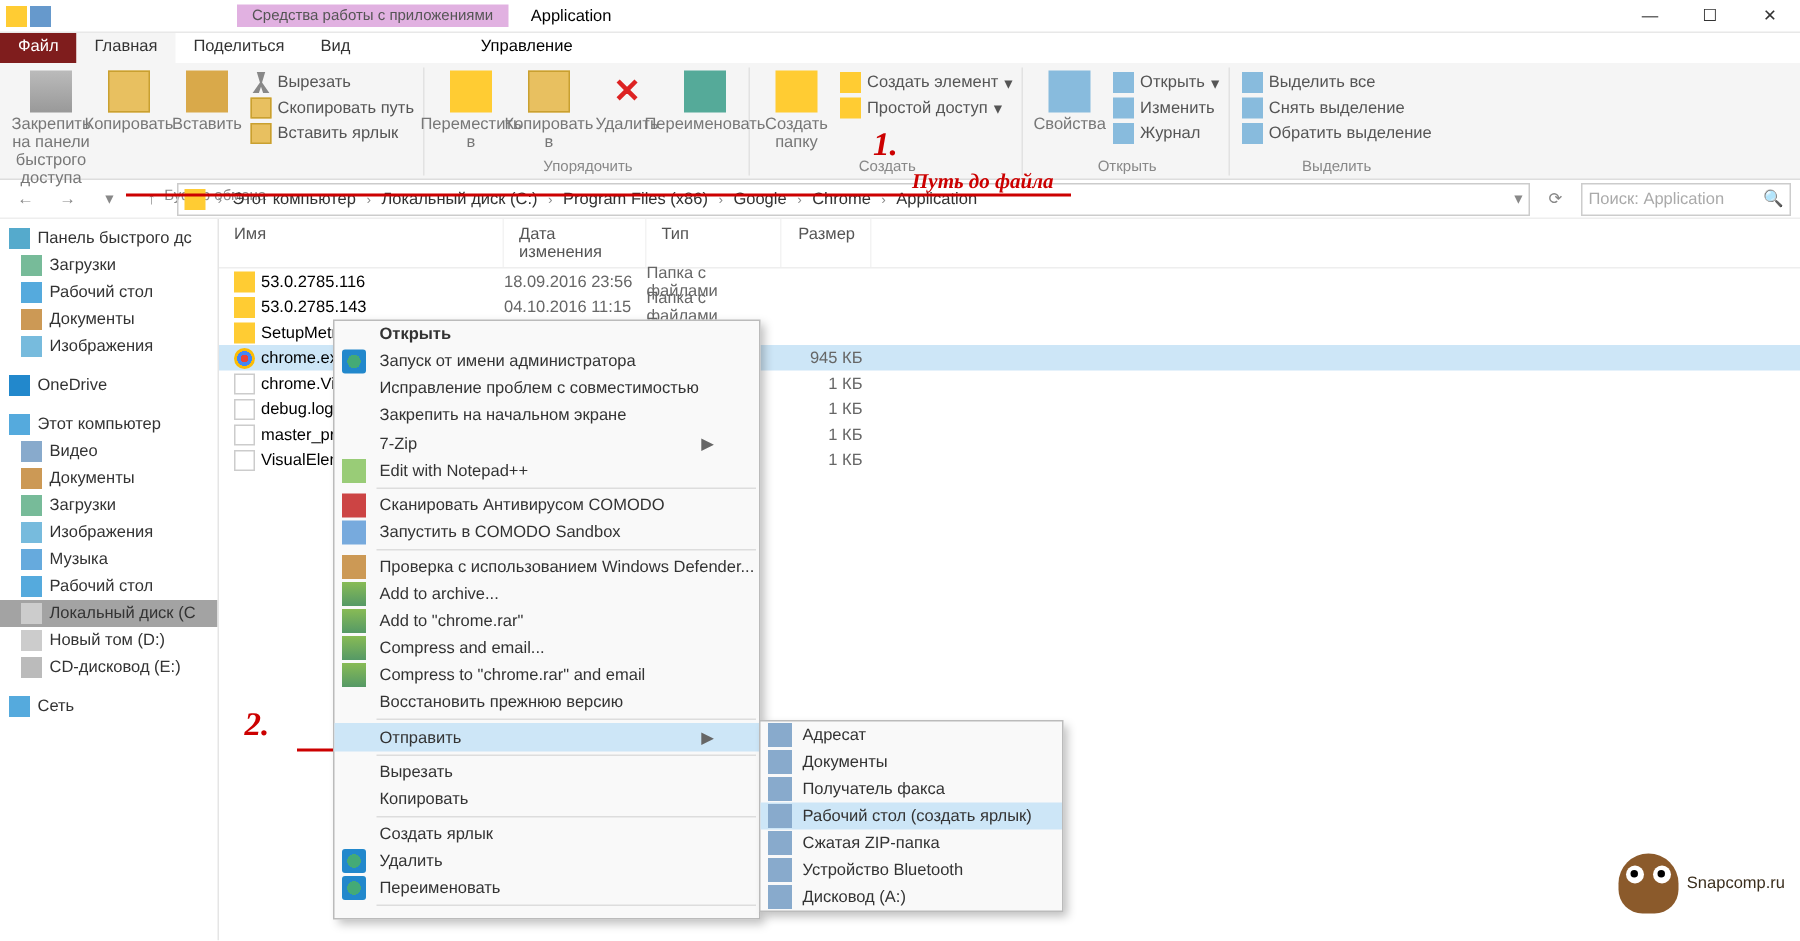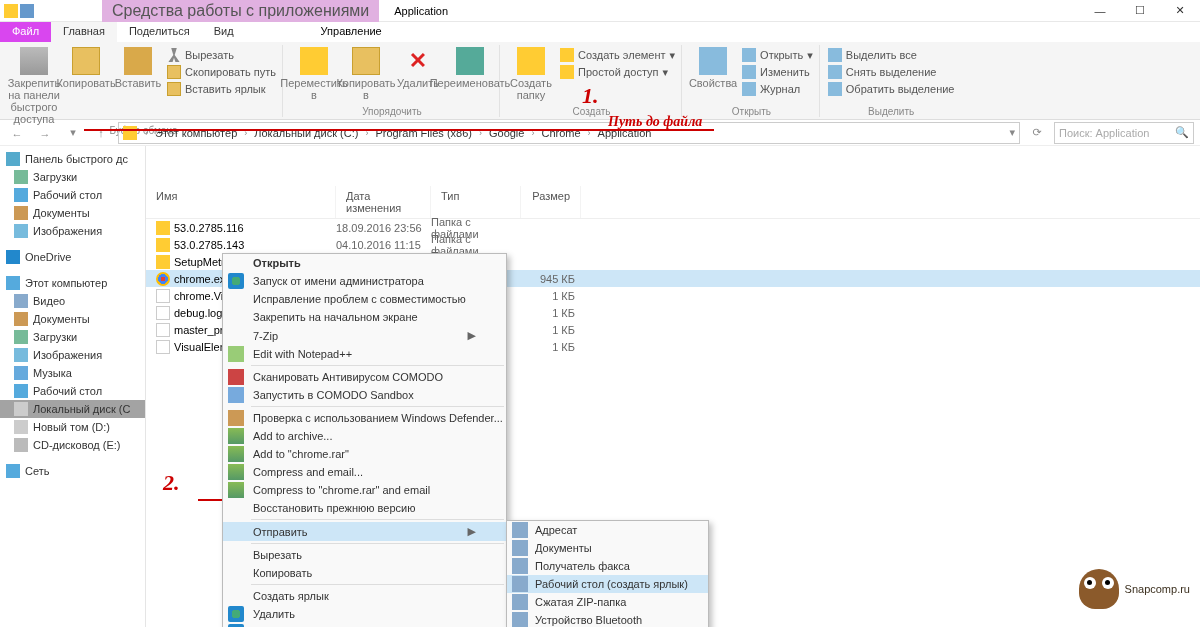--- a/index.html
+++ b/index.html
@@ -2,27 +2,27 @@
 <html><head>
 <meta charset="utf-8">
 <style>
 * { margin: 0; padding: 0; box-sizing: border-box; font-family: 'Segoe UI', Tahoma, sans-serif; font-size: 11px; }
 body { background: #fff; width: 1200px; height: 627px; position: relative; overflow: hidden; }
 
 .titlebar { height: 22px; display: flex; align-items: center; background: #fff; border-bottom: 1px solid #e8e8e8; }
 .titlebar .icons { display: flex; gap: 2px; padding: 0 4px; }
 .titlebar .icon-sq { width: 14px; height: 14px; background: #fc3; }
 .titlebar .icon-sq.blue { background: #69c; }
-.tab-ctx { background: #e1b1e1; color: #555; padding: 2px 10px; font-size: 16px; margin-left: 64px; }
+.tab-ctx { background: #e1b1e1; color: #555; padding: 2px 10px; font-size: 10px; margin-left: 120px; }
 .tab-title { padding: 2px 15px; font-size: 11px; }
 .win-controls { margin-left: auto; display: flex; }
 .win-btn { width: 40px; height: 22px; display: flex; align-items: center; justify-content: center; color: #333; }
 
 .menubar { height: 20px; display: flex; align-items: stretch; background: #fff; }
-.menu-file { background: #d946ef; color: #fff; padding: 3px 12px; }
+.menu-file { background: #7f1d1d; color: #fff; padding: 3px 12px; }
 .menu-tab { padding: 3px 12px; color: #333; }
 .menu-tab.active { background: #f5f5f5; }
 .menu-ctx { padding: 3px 20px; }
 
 .ribbon { height: 78px; background: #f5f5f5; border-bottom: 1px solid #ddd; display: flex; align-items: flex-start; padding: 3px 5px; gap: 2px; }
 .rib-group { display: flex; flex-direction: column; align-items: center; padding: 0 4px; border-right: 1px solid #e2e2e2; height: 72px; }
 .rib-items { display: flex; gap: 2px; flex: 1; }
 .rib-big { display: flex; flex-direction: column; align-items: center; width: 50px; gap: 2px; color: #777; text-align: center; line-height: 1.1; padding-top: 2px;}
 .rib-big .ico { width: 28px; height: 28px; }
 .rib-small-col { display: flex; flex-direction: column; gap: 1px; padding-top:2px; }
@@ -63,21 +63,21 @@
 .si-img { background: #7bd; }
 .si-od { background: #28c; }
 .si-pc { background: #5ad; }
 .si-vid { background: #8ac; }
 .si-mus { background: #6ad; }
 .si-disk { background: #ccc; }
 .si-cd { background: #bbb; }
 .si-net { background: #5ad; }
 .side-item.sel { background: #a3a3a3; }
 
-.filegrid { flex: 1; position: relative; margin-top: 40px; }
+.filegrid { flex: 1; position: relative; }
 .file-head { display: flex; border-bottom: 1px solid #eee; color: #555; }
 .col { padding: 4px 10px; border-right: 1px solid #f3f3f3; }
 .c-name { width: 190px; }
 .c-date { width: 95px; }
 .c-type { width: 90px; }
 .c-size { width: 60px; text-align: right; }
 .file-row { display: flex; height: 17px; align-items: center; }
 .file-row.sel { background: #cde6f7; }
 .f-name { width: 190px; padding-left: 10px; display: flex; align-items: center; gap: 4px; }
 .f-ico { width: 14px; height: 14px; display:inline-block; }

